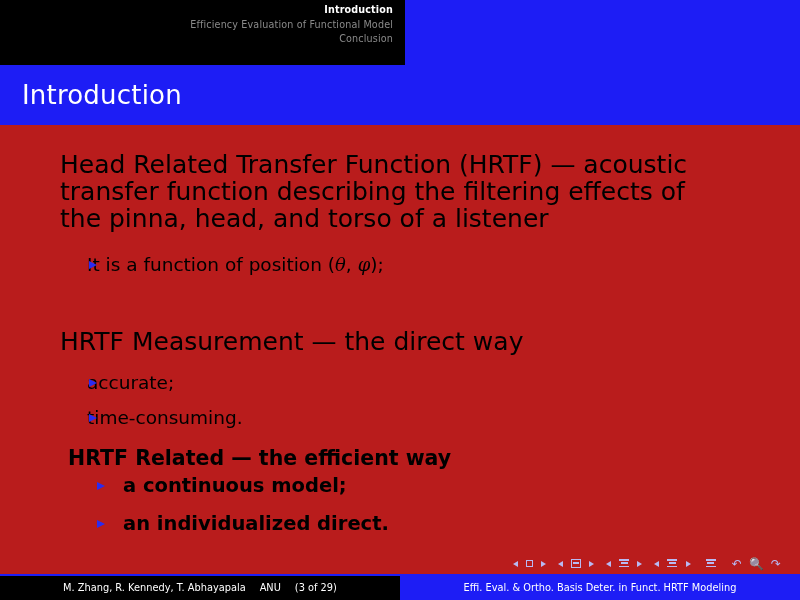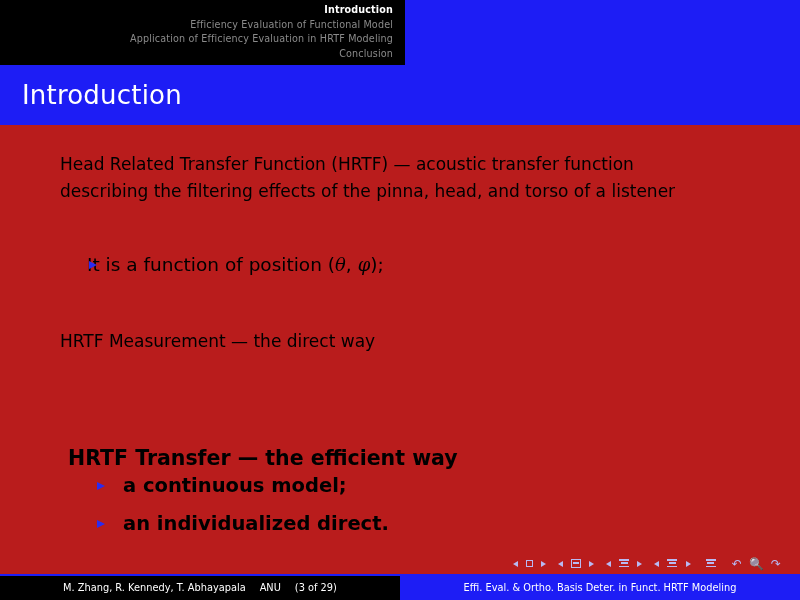--- a/index.html
+++ b/index.html
@@ -82,21 +82,21 @@
     left: 0;
     top: 125px;
     width: 800px;
     height: 425px;
   }
 
   .para {
     position: absolute;
     font-family: "DejaVu Sans", sans-serif;
     color: #000000;
-    font-size: 17px;
+    font-size: 25px;
     line-height: 27px;
   }
 
   .para.p1 { left: 60px; top: 26px; width: 640px; }
   .para.p2 { left: 60px; top: 203px; width: 640px; white-space: nowrap; }
   .para.p3 {
     left: 68px; top: 320px; width: 640px;
     font-weight: bold; font-size: 20.5px;
     white-space: nowrap;
   }
@@ -265,43 +265,50 @@
 </head>
 <body>
 
 <div id="slide">
 
   <div id="headline">
     <div id="headline-black"></div>
     <div id="nav-list">
       <span class="nav-entry active">Introduction</span>
       <span class="nav-entry">Efficiency Evaluation of Functional Model</span>
-      <span class="nav-entry">Application of Efficiency Evaluation in HRTF Modeling</span>
       <span class="nav-entry">Conclusion</span>
     </div>
   </div>
 
   <div id="titlebar">
     <div id="frame-title">Introduction</div>
   </div>
 
   <div id="body">
 
     <div class="para p1">Head Related Transfer Function (HRTF) — acoustic transfer function describing the filtering effects of the pinna, head, and torso of a listener</div>
 
     <div class="bullet-list b1">
       <div class="bullet-item">
         <span class="bullet-marker"></span><span>It is a function of position (</span><span class="mathit">θ</span><span>, </span><span class="mathit">φ</span><span>);</span>
       </div>
     </div>
 
     <div class="para p2">HRTF Measurement — the direct way</div>
 
-
-    <div class="para p3">HRTF Transfer — the efficient way</div>
+    <div class="bullet-list b2">
+      <div class="bullet-item">
+        <span class="bullet-marker"></span><span>accurate;</span>
+      </div>
+      <div class="bullet-item">
+        <span class="bullet-marker"></span><span>time-consuming.</span>
+      </div>
+    </div>
+
+    <div class="para p3">HRTF Related — the efficient way</div>
 
     <div class="bullet-list b3">
       <div class="bullet-item">
         <span class="bullet-marker"></span><span>a continuous model;</span>
       </div>
       <div class="bullet-item">
         <span class="bullet-marker"></span><span>an individualized direct.</span>
       </div>
     </div>
 

